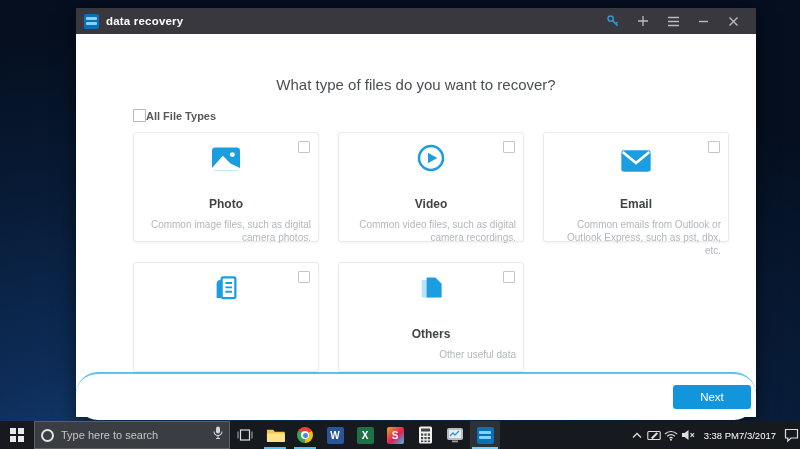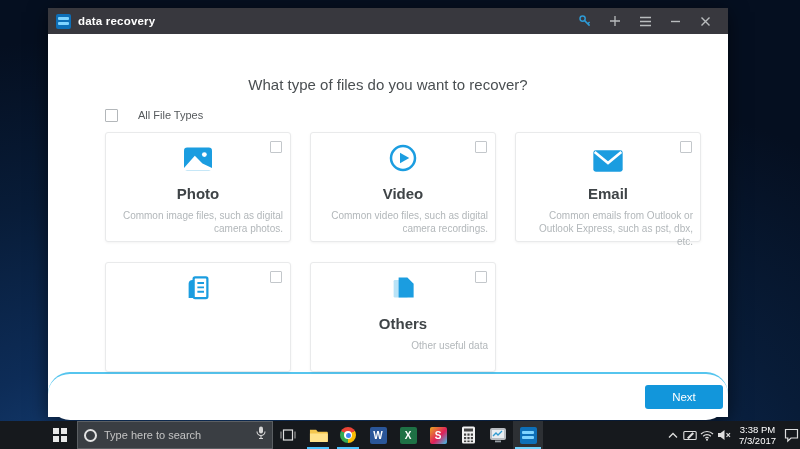--- a/index.html
+++ b/index.html
@@ -6,56 +6,56 @@
   html,body { width:800px; height:449px; overflow:hidden;
     font-family:"Liberation Sans", sans-serif; }
 
   
   .desktop { position:relative; width:800px; height:449px;
     background:
       radial-gradient(ellipse 900px 500px at 28% 118%, #1d4f8f 0%, #0d2c57 38%, #081c38 68%, #050f20 100%);
   }
 
   
-  .window { position:absolute; left:48px; top:8px; width:680px; height:409px;
+  .window { position:absolute; left:76px; top:8px; width:680px; height:409px;
     background:#fff; box-shadow:0 4px 18px rgba(0,0,0,.55); display:flex; flex-direction:column; }
 
   .titlebar { height:26px; background:#38383e; display:flex; align-items:center;
     padding:0 8px; flex:0 0 auto; }
   .app-icon { width:15px; height:15px; border-radius:2px; background:#0d6fb8;
     display:flex; flex-direction:column; justify-content:center; gap:2px; padding:2px; margin-right:7px; }
   .app-icon i { display:block; height:3px; border-radius:1px; background:#7fd4ff; }
   .title-text { color:#fff; font-size:11.5px; font-weight:700; letter-spacing:.2px; }
   .tb-btns { margin-left:auto; display:flex; align-items:center; }
   .tb-btn { width:30px; height:26px; display:flex; align-items:center; justify-content:center; cursor:default; }
   .tb-btn svg { display:block; }
 
   .content { flex:1 1 auto; position:relative; background:#fff; }
   .heading { text-align:center; padding-top:42px; font-size:15px; color:#4a4f52; font-weight:500; }
-  .allrow { display:flex; align-items:flex-start; gap:20px; margin:16px 0 0 57px; }
+  .allrow { display:flex; align-items:center; gap:0; margin:16px 0 0 57px;font-weight:bold; }
   .cb { width:13px; height:13px; border:1px solid #b3b7ba; background:#fff; border-radius:1px; }
   .allrow .label { font-size:11px; color:#55595c; }
 
   .cards { margin:10px 0 0 57px; width:596px; display:flex; flex-wrap:wrap; gap:20px 19px; }
   .card { position:relative; width:186px; height:110px; background:#fff;
     border:1px solid #e9eaeb; border-radius:3px; box-shadow:0 1px 3px rgba(0,0,0,.05); cursor:pointer; }
   .card .cb { position:absolute; top:8px; right:8px; width:12px; height:12px; border-color:#c3c7cb; }
   .card .iconwrap { height:44px; display:flex; align-items:flex-end; justify-content:center; padding-top:10px; }
-  .card .ctitle { text-align:center; font-size:15px; font-weight:700; color:#3f4447; margin-top:8px; }
+  .card .ctitle { text-align:center; font-size:12px; font-weight:700; color:#3f4447; margin-top:20px; }
   .card .cdesc { text-align:right; font-size:10px; line-height:13px; color:#b2b7ba;
     margin:7px auto 0; width:170px; }
 
   .footer { flex:0 0 48px; border-top:2px solid #56c5ee; background:#fff;
     display:flex; align-items:center; justify-content:flex-end; padding-right:5px;border-radius:22px; }
   .next-btn { width:78px; height:24px; background:#1296db; color:#fff; border:none;
     border-radius:3px; font-size:11.5px; font-family:"Liberation Sans",sans-serif; cursor:pointer; }
 
   
   .taskbar { position:absolute; left:0; bottom:0; width:800px; height:28px;
-    background:#16191d; display:flex; align-items:stretch;padding-left:43px; }
+    background:#16191d; display:flex; align-items:stretch; }
   .tb-slot { width:30px; display:flex; align-items:center; justify-content:center; position:relative; cursor:default; }
   .start { width:34px; }
   .winlogo { display:grid; grid-template-columns:6px 6px; grid-template-rows:6px 6px; gap:1.5px; }
   .winlogo i { background:#e8e8e8; display:block; }
 
   .searchbox { width:196px; margin:0; background:#3a3e43; border:1px solid #5b5f63;
     display:flex; align-items:center; padding:0 6px; gap:7px; }
   .searchbox .ring { width:13px; height:13px; border:2px solid #e3e3e3; border-radius:50%; flex:0 0 auto; }
   .searchbox input { flex:1 1 auto; background:transparent; border:none; outline:none;
     color:#cfcfcf; font-size:11px; font-family:"Liberation Sans",sans-serif; min-width:0; }
@@ -74,21 +74,21 @@
     background:conic-gradient(from -60deg,#ea4335 0 120deg,#fbbc05 120deg 240deg,#34a853 240deg 360deg); }
   .chrome::before { content:""; position:absolute; inset:4px; background:#fff; border-radius:50%; }
   .chrome::after { content:""; position:absolute; inset:5.5px; background:#4285f4; border-radius:50%; }
 
   .mini-app { width:17px; height:17px; border-radius:2px; background:#0d6fb8;
     display:flex; flex-direction:column; justify-content:center; gap:2px; padding:3px 2.5px; }
   .mini-app i { display:block; height:3px; border-radius:1px; background:#7fd4ff; }
 
   .tray { margin-left:auto; display:flex; align-items:stretch; }
   .tray .tb-slot { width:17px; }
-  .clock { display:flex; flex-direction:column; justify-content:center; align-items:center;
+  .clock { display:flex; justify-content:space-between; align-items:center;
     color:#fff; font-size:9.5px; line-height:11px; padding:0 7px; cursor:default; }
   .ac-slot { width:30px; }
 
   svg { overflow:visible; }
 </style>
 </head>
 <body>
 
 <div class="desktop">
 

